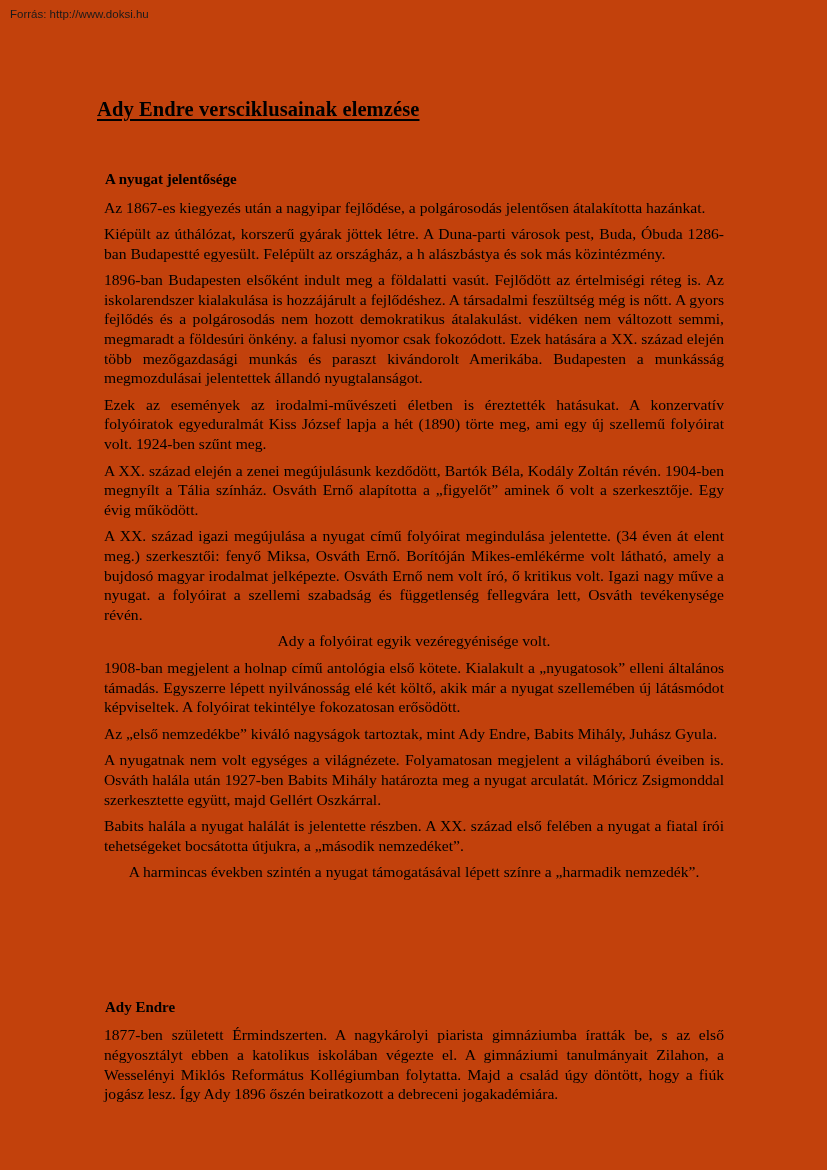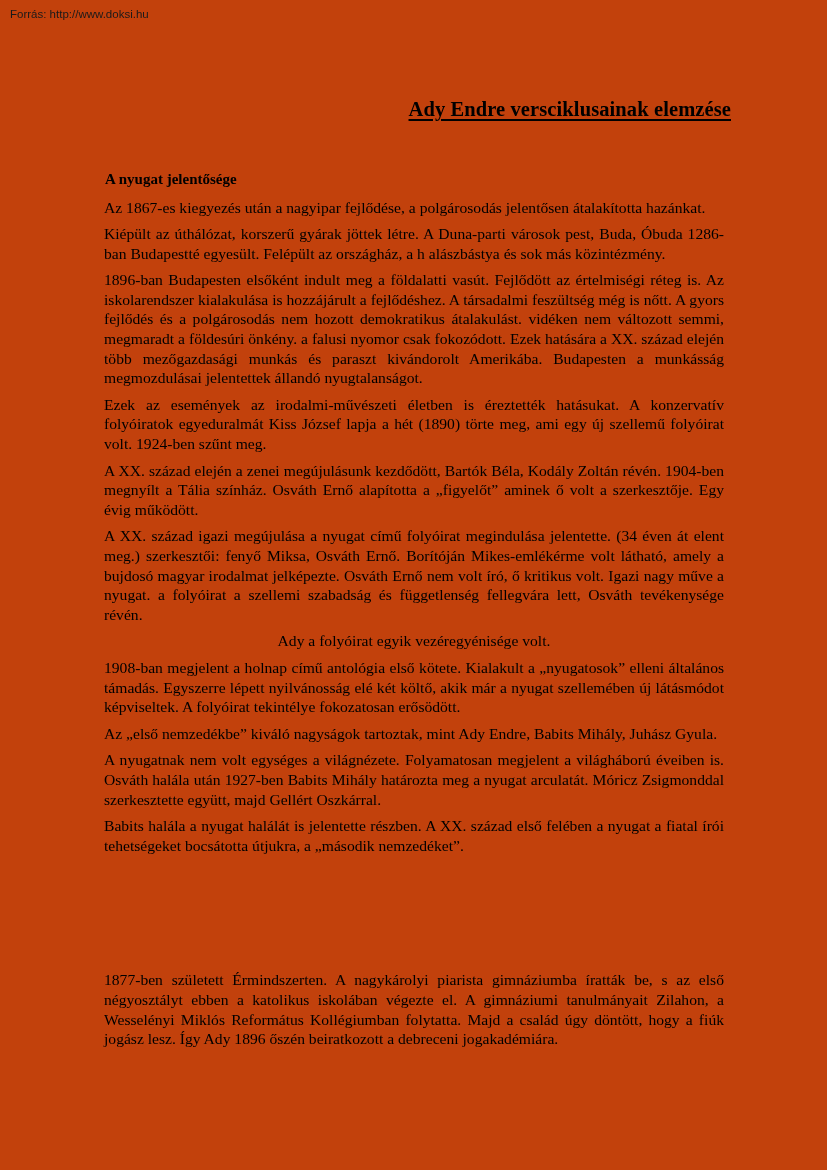--- a/index.html
+++ b/index.html
@@ -39,21 +39,21 @@
   .content {
     position: absolute;
     left: 97px;
     top: 96px;
     width: 634px;
   }
 
   .doc-title {
     font-size: 20.5px;
     font-weight: bold;
-    text-align: right;
+    text-align: left;
     text-decoration: underline;
     text-underline-offset: 3px;
     letter-spacing: 0.1px;
     margin: 0 0 0 0;
     line-height: 26px;
   }
 
   .section {
     margin: 0;
   }
@@ -108,23 +108,25 @@
       <p class="para">Kiépült az úthálózat, korszerű gyárak jöttek létre. A Duna-parti városok pest, Buda, Óbuda 1286-ban Budapestté egyesült. Felépült az országház, a h alászbástya és sok más közintézmény.</p>
       <p class="para">1896-ban Budapesten elsőként indult meg a földalatti vasút. Fejlődött az értelmiségi réteg is. Az iskolarendszer kialakulása is hozzájárult a fejlődéshez. A társadalmi feszültség még is nőtt. A gyors fejlődés és a polgárosodás nem hozott demokratikus átalakulást. vidéken nem változott semmi, megmaradt a földesúri önkény. a falusi nyomor csak fokozódott. Ezek hatására a XX. század elején több mezőgazdasági munkás és paraszt kivándorolt Amerikába. Budapesten a munkásság megmozdulásai jelentettek állandó nyugtalanságot.</p>
       <p class="para">Ezek az események az irodalmi-művészeti életben is éreztették hatásukat. A konzervatív folyóiratok egyeduralmát Kiss József lapja a hét (1890) törte meg, ami egy új szellemű folyóirat volt. 1924-ben szűnt meg.</p>
       <p class="para">A XX. század elején a zenei megújulásunk kezdődött, Bartók Béla, Kodály Zoltán révén. 1904-ben megnyílt a Tália színház. Osváth Ernő alapította a „figyelőt” aminek ő volt a szerkesztője. Egy évig működött.</p>
       <p class="para">A XX. század igazi megújulása a nyugat című folyóirat megindulása jelentette. (34 éven át elent meg.) szerkesztői: fenyő Miksa, Osváth Ernő. Borítóján Mikes-emlékérme volt látható, amely a bujdosó magyar irodalmat jelképezte. Osváth Ernő nem volt író, ő kritikus volt. Igazi nagy műve a nyugat. a folyóirat a szellemi szabadság és függetlenség fellegvára lett, Osváth tevékenysége révén.</p>
       <p class="para last-natural">Ady a folyóirat egyik vezéregyénisége volt.</p>
       <p class="para">1908-ban megjelent a holnap című antológia első kötete. Kialakult a „nyugatosok” elleni általános támadás. Egyszerre lépett nyilvánosság elé két költő, akik már a nyugat szellemében új látásmódot képviseltek. A folyóirat tekintélye fokozatosan erősödött.</p>
       <p class="para">Az „első nemzedékbe” kiváló nagyságok tartoztak, mint Ady Endre, Babits Mihály, Juhász Gyula.</p>
       <p class="para">A nyugatnak nem volt egységes a világnézete. Folyamatosan megjelent a világháború éveiben is. Osváth halála után 1927-ben Babits Mihály határozta meg a nyugat arculatát. Móricz Zsigmonddal szerkesztette együtt, majd Gellért Oszkárral.</p>
       <p class="para">Babits halála a nyugat halálát is jelentette részben. A XX. század első felében a nyugat a fiatal írói tehetségeket bocsátotta útjukra, a „második nemzedéket”.</p>
+      <p class="para last-natural">A harmincas években szintén a nyugat támogatásával lépett színre a „harmadik nemzedék”.</p>
     </div>
 
     <div class="block-spacer"></div>
 
     <div class="section">
+      <p class="section-heading">Ady Endre</p>
 
       <p class="para">1877-ben született Érmindszerten. A nagykárolyi piarista gimnáziumba íratták be, s az első négyosztályt ebben a katolikus iskolában végezte el. A gimnáziumi tanulmányait Zilahon, a Wesselényi Miklós Református Kollégiumban folytatta. Majd a család úgy döntött, hogy a fiúk jogász lesz. Így Ady 1896 őszén beiratkozott a debreceni jogakadémiára.</p>
     </div>
 
   </div>
 </div>
 
 </body></html>

